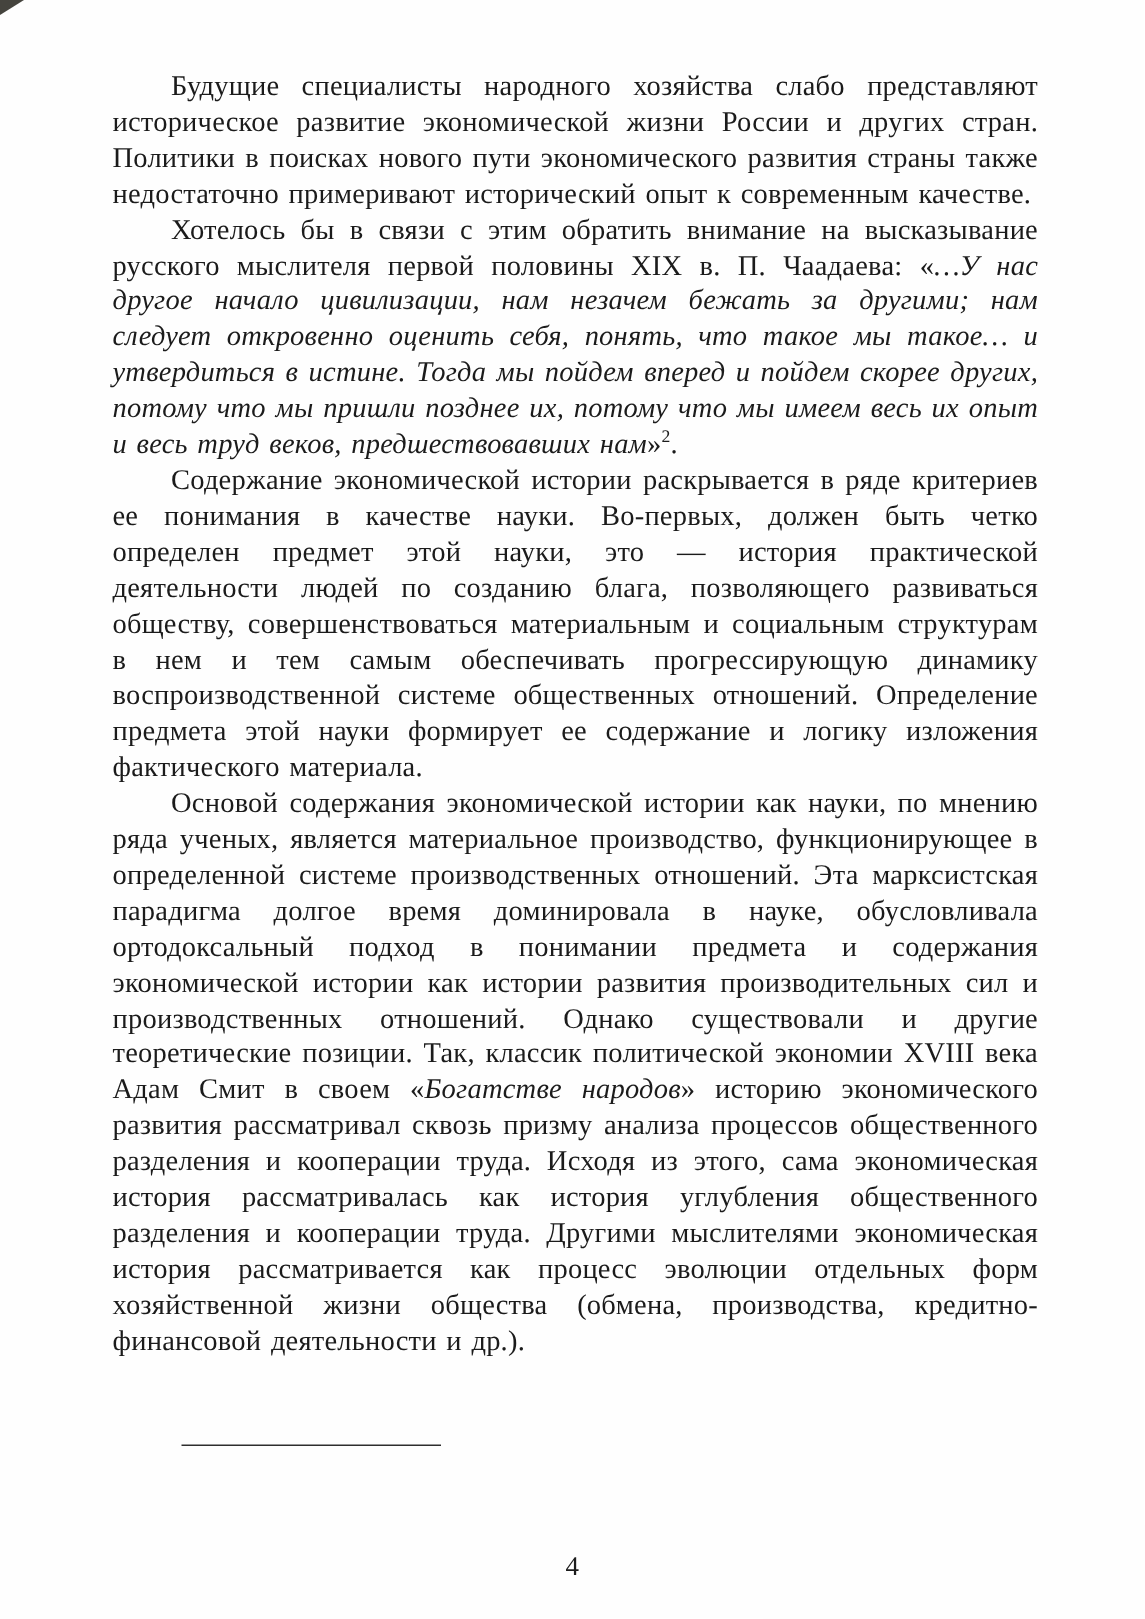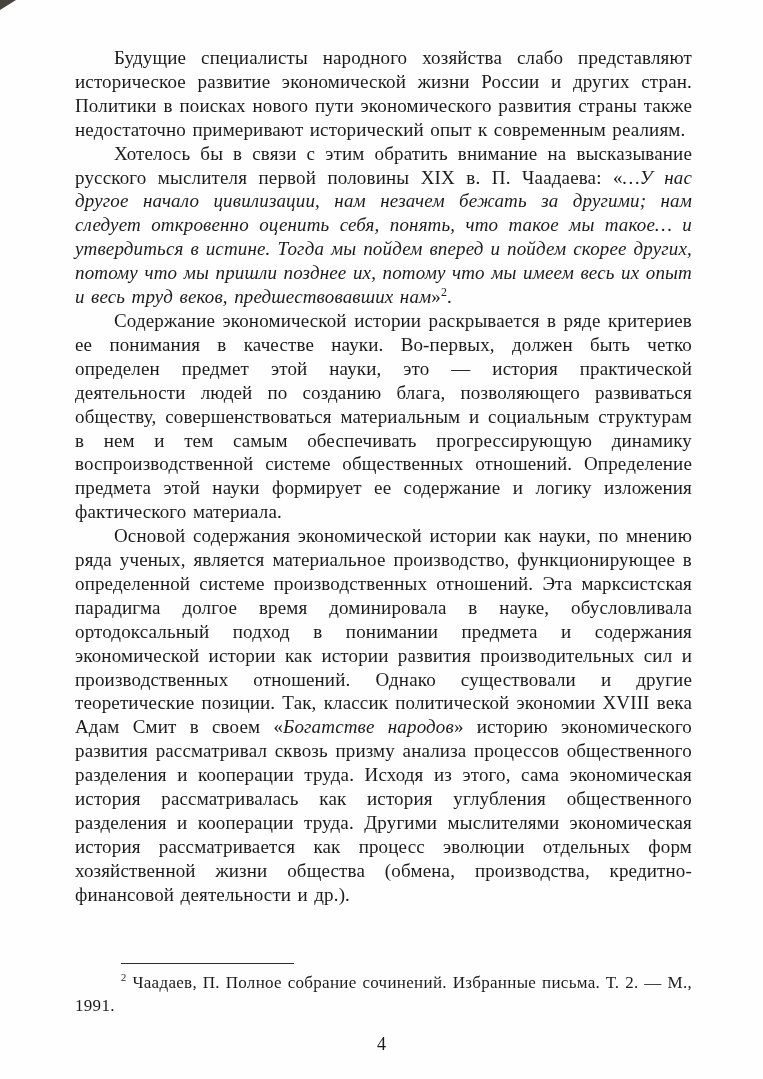--- a/index.html
+++ b/index.html
@@ -77,23 +77,22 @@
     text-align: center;
     font-size: 18px;
   }
 </style>
 </head>
 <body>
 
 <div class="page">
   <div class="scan-artifact"></div>
   <div class="text-block">
-      <p class="para"><span>Будущие специалисты народного хозяйства слабо представляют историческое развитие экономической жизни России и других стран. Политики в поисках нового пути экономического развития страны также недостаточно примеривают исторический опыт к современным реалиям.</span></p>
+      <p class="para"><span>Будущие специалисты народного хозяйства слабо представляют историческое развитие экономической жизни России и других стран. Политики в поисках нового пути экономического развития страны также недостаточно примеривают исторический опыт к современным качестве.</span></p>
       <p class="para"><span>Хотелось бы в связи с этим обратить внимание на высказывание русского мыслителя первой половины XIX в. П. Чаадаева: «</span><em>…У нас другое начало цивилизации, нам незачем бежать за другими; нам следует откровенно оценить себя, понять, что такое мы такое… и утвердиться в истине. Тогда мы пойдем вперед и пойдем скорее других, потому что мы пришли позднее их, потому что мы имеем весь их опыт и весь труд веков, предшествовавших нам</em><span>»</span><sup>2</sup><span>.</span></p>
       <p class="para"><span>Содержание экономической истории раскрывается в ряде критериев ее понимания в качестве науки. Во-первых, должен быть четко определен </span><strong>предмет</strong><span> этой науки, это — история практической деятельности людей по созданию блага, позволяющего развиваться обществу, совершенствоваться материальным и социальным структурам в нем и тем самым обеспечивать прогрессирующую динамику воспроизводственной системе общественных отношений. Определение предмета этой науки формирует ее содержание и логику изложения фактического материала.</span></p>
       <p class="para"><span>Основой содержания экономической истории как науки, по мнению ряда ученых, является материальное производство, функционирующее в определенной системе производственных отношений. Эта марксистская парадигма долгое время доминировала в науке, обусловливала ортодоксальный подход в понимании предмета и содержания экономической истории как истории развития производительных сил и производственных отношений. Однако существовали и другие теоретические позиции. Так, классик политической экономии XVIII века Адам Смит в своем «</span><em>Богатстве народов</em><span>» историю экономического развития рассматривал сквозь призму анализа процессов общественного разделения и кооперации труда. Исходя из этого, сама экономическая история рассматривалась как история углубления общественного разделения и кооперации труда. Другими мыслителями экономическая история рассматривается как процесс эволюции отдельных форм хозяйственной жизни общества (обмена, производства, кредитно-финансовой деятельности и др.).</span></p>
     </div>
   <div class="footnote-area">
     <div class="footnote-rule"></div>
-    <p class="footnote"><sup>2</sup><span> Чаадаев, П. Полное собрание сочинений. Избранные письма. Т. 2. — М., 1991.</span></p>
   </div>
   <div class="page-number">4</div>
 </div>
 
 </body></html>

